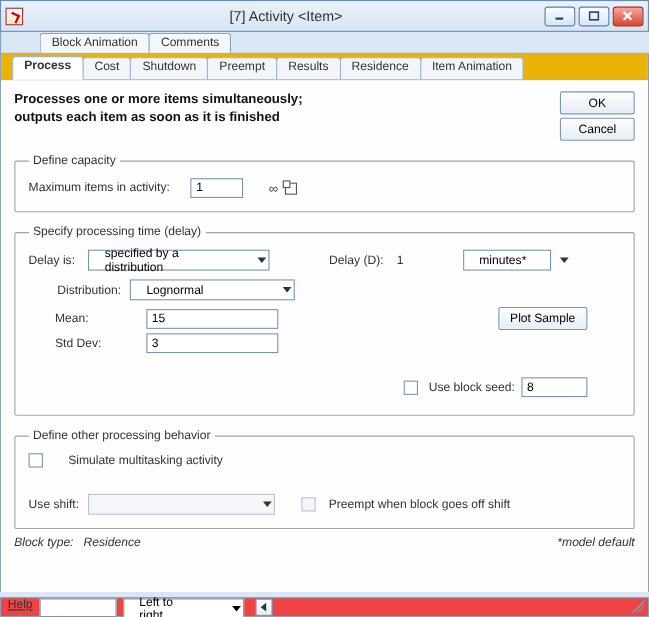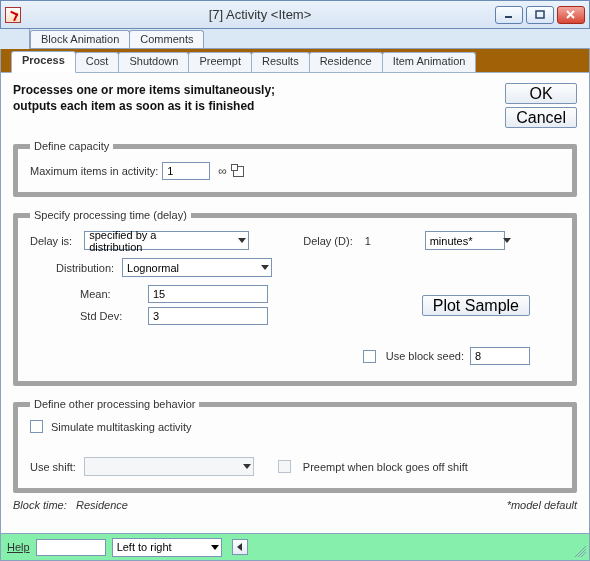--- a/index.html
+++ b/index.html
@@ -44,26 +44,26 @@
     border:1px solid #5f7fae;
     border-radius:3px;
     display:flex; align-items:center; justify-content:center;
     cursor:default;
   }
   .win-btn.close { background:linear-gradient(#f4a89f,#d64633); border-color:#a52a1c;}
   .win-btn svg { display:block; }
   
   .outer-tabstrip {
     height:20px;
+    padding-left:35px;
     display:flex;
     align-items:flex-end;
     background:#dae7f5;
     border-bottom:1px solid #8aa2bf;
     border-left:1px solid #8aa2bf;
-    margin-left:29px;
   }
   .outer-tab {
     height:18px;
     padding:2px 10px;
     background:#f4f8fd;
     border:1px solid #8aa2bf;
     border-bottom:none;
     border-radius:3px 3px 0 0;
     margin-right:-1px;
     color:#333;
@@ -77,21 +77,21 @@
     background:#fdfdfd;
     height: calc(561px - 29px - 20px - 23px);
     position:relative;
   }
   .inner-tabstrip {
     height:24px;
     display:flex;
     align-items:flex-end;
     padding-left:10px;
     border-bottom:1px solid #9bb1cc;
-    background:#a16207;
+    background:#eab308;
   }
   .inner-tab {
     height:20px; padding:2px 10px;
     background:#f2f6fb;
     border:1px solid #9bb1cc;
     border-bottom:none;
     border-radius:3px 3px 0 0;
     margin-right:-1px;
     color:#333;
     cursor:default;
@@ -113,68 +113,68 @@
   }
 
   .top-row { display:flex; align-items:flex-start;gap:24px;}
   .desc { font-weight:bold; font-size:12px; color:#111; line-height:1.3; flex:1; }
   .top-btns { display:flex; flex-direction:column; gap:3px; margin-left:10px;}
   .btn {
     height:21px; min-width:68px;
     background:linear-gradient(#fdfdfd,#e7edf5);
     border:1px solid #7a94b6;
     border-radius:2px;
-    font-size:16px;
+    font-size:11px;
     display:flex; align-items:center; justify-content:center;
     padding:0 10px;
     cursor:default;
   }
   fieldset.gbox {
-    border:5px solid #a3a3a3;
+    border:1px solid #a3a3a3;
     border-radius:2px;
     margin:12px 0 0 0;
     padding:10px 12px 12px 12px;
     position:relative;
   }
   fieldset.gbox > legend {
     padding:0 4px;
     color:#333;
     font-size:11px;
   }
-  .row { display:flex; align-items:center; gap:4px; }
+  .row { display:flex; align-items:center; gap:19px; }
   .label { color:#333; }
   .inp {
     height:18px; border:1px solid #7a94b6; background:#fff;
     font-size:11px; padding:0 4px;
     outline:none;
   }
   .sel {
     height:19px; border:1px solid #7a94b6; background:#fff;
-    font-size:11px; padding:0 2px 0 4px; display:flex; align-items:center;
+    font-size:11px; padding:0 2px 0 14px; display:flex; align-items:center;
     justify-content:space-between; cursor:default;gap:24px;
   }
   .sel .tri {
     width:0;height:0;border-left:4px solid transparent;border-right:4px solid transparent;border-top:5px solid #333; margin-left:6px;
   }
   .chk {
     width:13px;height:13px;border:1px solid #7a94b6;background:#fff; display:inline-block; vertical-align:middle; margin-right:4px;
   }
   .disabled { color:#9aa5b1; }
   .disabled .chk, .disabled .sel, .disabled .inp { border-color:#b9c4cf; color:#a0a8b0; background:#f4f6f8;}
   .footnote-row{
     margin-top:6px; display:flex; justify-content:space-between; font-style:italic; color:#333;
   }
   .footnote-row .label{font-style:italic;}
   
   .bottom-bar {
     position:absolute; bottom:0; left:0; right:0;
-    height:28px;
-    background:#86efac;
+    height:18px;
+    background:#ef4444;
     border:1px solid #8aa2bf;
-    display:flex; align-items:center;
+    display:flex; align-items:flex-start;
     padding:0 6px;
     gap:6px;
   }
   .bottom-bar .help-label{ text-decoration:underline; color:#333;}
   .bottom-bar .help-inp{ width:70px; height:17px; border:1px solid #7a94b6; background:#fff;}
   .bottom-bar .dirsel{ width:110px;}
   .small-tri-btn{
     width:16px;height:16px;border:1px solid #7a94b6;background:linear-gradient(#fff,#e5ecf5);
     display:flex;align-items:center;justify-content:center;margin-left:4px;
   }
@@ -280,32 +280,32 @@
 
       <div class="row" style="margin-top:8px; margin-left:26px; gap:8px">
         <span class="label">Distribution:</span>
         <div class="sel" style="width:150px">
           <span>Lognormal</span>
           <span class="tri"></span>
         </div>
       </div>
 
       <div style="display:flex; align-items:flex-start; margin-top:6px;">
-        <div style="margin-left:50px;">
+        <div style="margin-left:24px;">
           <div class="row" style="height:22px">
             <span class="label" style="width:64px">Mean:</span>
             <input class="inp" style="width: 120px;" value="15">
           </div>
           <div class="row" style="height:22px">
             <span class="label" style="width:64px">Std Dev:</span>
             <input class="inp" style="width: 120px;" value="3">
           </div>
         </div>
         <div style="flex:1"></div>
-        <div class="btn" style="margin-top:12px; margin-right:30px">Plot Sample</div>
+        <div class="btn" style="margin-right:30px">Plot Sample</div>
       </div>
 
       <div class="row" style="justify-content:flex-end; margin-top:20px; padding-right:30px; gap:6px">
         <span class="chk"></span>
         <span class="label">Use block seed:</span>
         <input class="inp" style="width: 60px;" value="8">
       </div>
     </fieldset>
 
     <fieldset class="gbox">
@@ -321,21 +321,21 @@
           <span class="tri"></span>
         </div>
         <span style="width:8px"></span>
         <span class="chk"></span>
         <span class="label">Preempt when block goes off shift</span>
       </div>
     </fieldset>
 
     <div class="footnote-row">
       <span>
-        <span class="label">Block time:</span>&nbsp;&nbsp;
+        <span class="label">Block type:</span>&nbsp;&nbsp;
         <span>Residence</span>
       </span>
       <span>*model default</span>
     </div>
 
   </div>
 </div>
 
 <div class="bottom-bar">
   <span class="help-label">Help</span>

